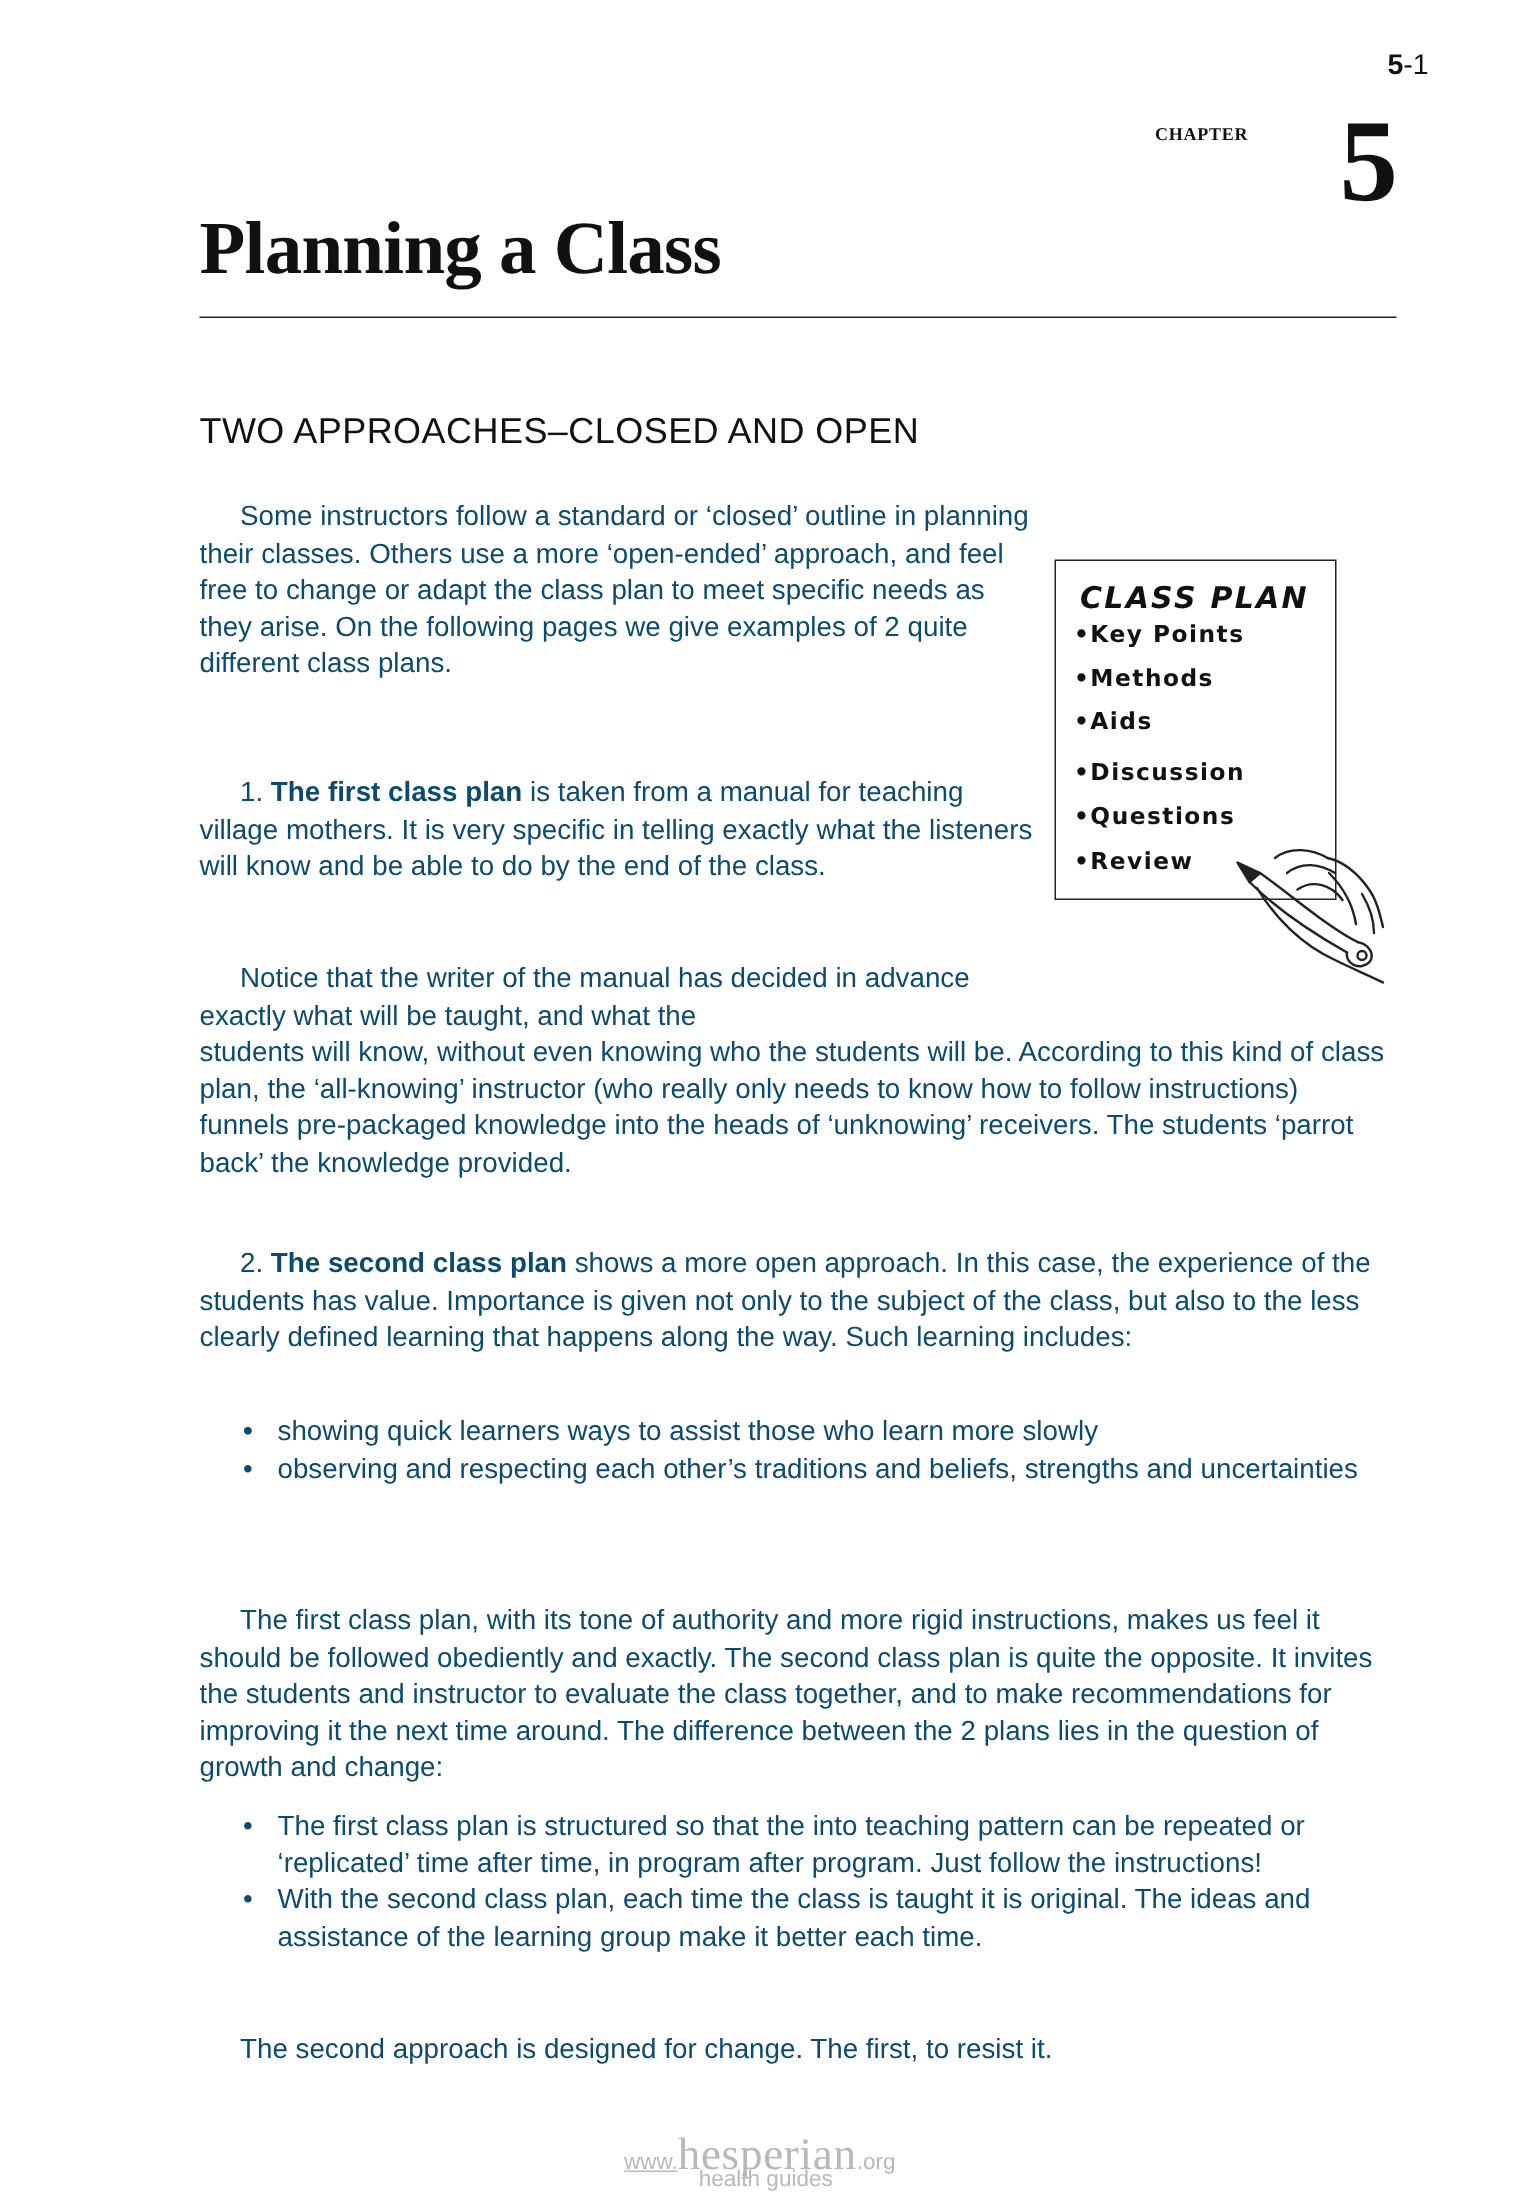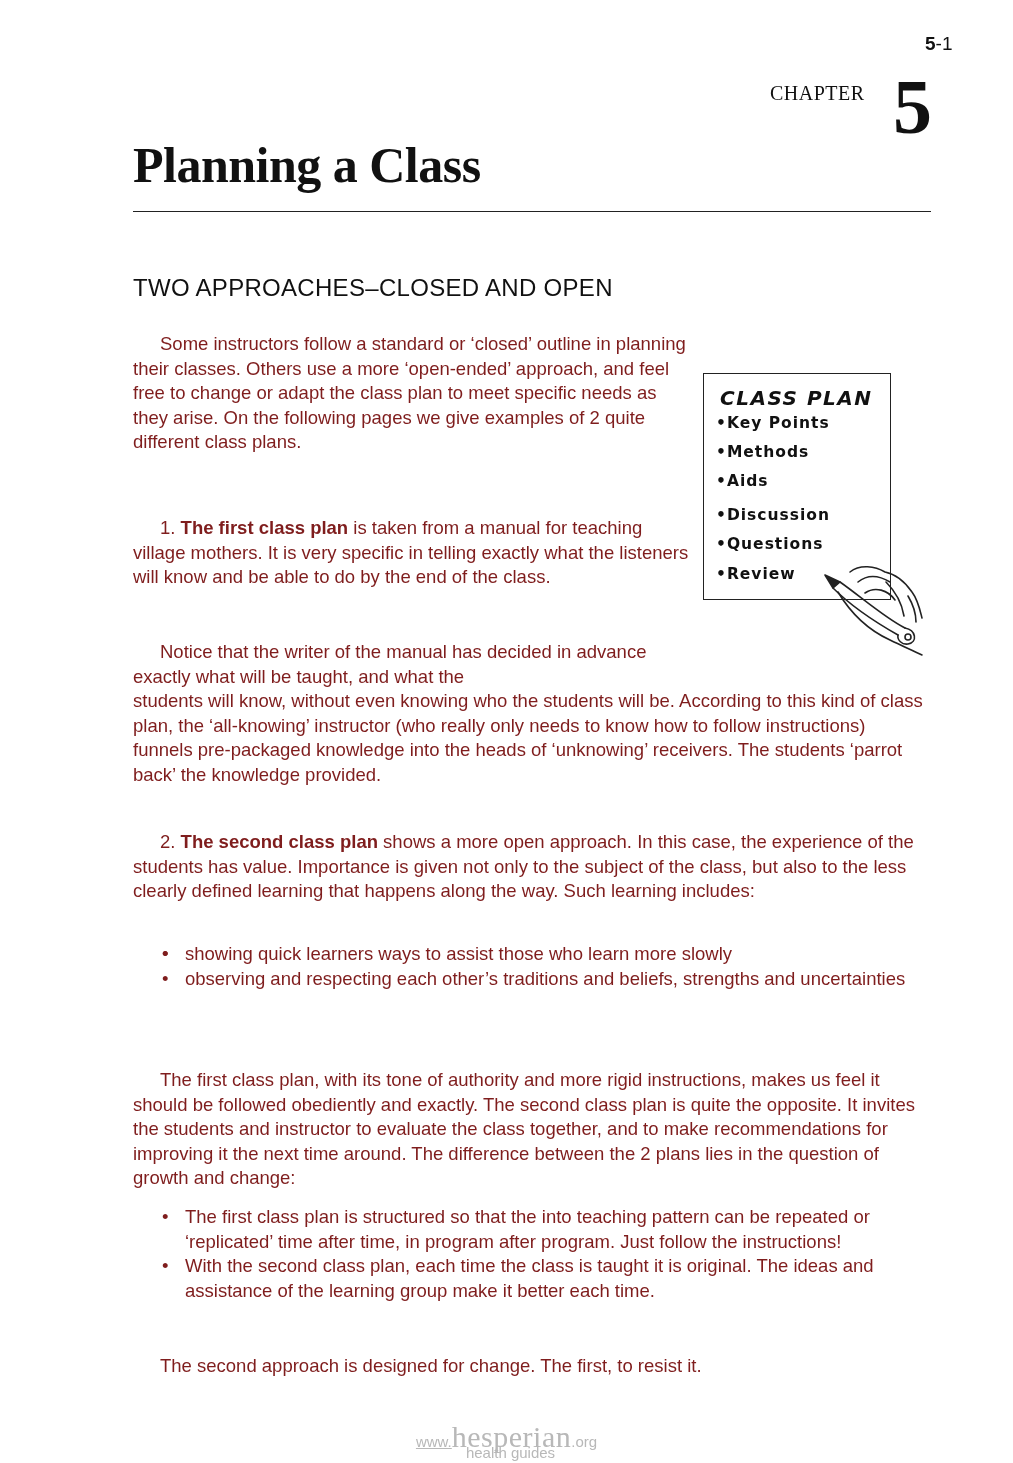--- a/index.html
+++ b/index.html
@@ -1,24 +1,24 @@
 <!DOCTYPE html>
 <html><head>
 <meta charset="utf-8">
 <style>
   html, body { margin: 0; padding: 0; background: #ffffff; }
   body { width: 1013px; height: 1463px; position: relative; overflow: hidden; color: #111; font-family: "Liberation Sans", "DejaVu Sans", sans-serif; }
   .page-num { position: absolute; top: 33px; left: 925px; font-size: 19px; }
   .page-num b { font-weight: bold; }
-  .chapter-label { position: absolute; top: 82px; left: 770px; font-family: "Liberation Serif", serif; font-size: 20px; letter-spacing: 0.5px; }
+  .chapter-label { position: absolute; top: 82px; left: 770px; font-family: "Liberation Serif", serif; font-size: 12px; letter-spacing: 0.5px; font-weight: bold; }
   .chapter-num { position: absolute; top: 68px; left: 893px; font-family: "Liberation Serif", serif; font-weight: bold; font-size: 78px; line-height: 1; }
   .title { position: absolute; top: 138px; left: 133px; font-family: "Liberation Serif", serif; font-weight: bold; font-size: 50px; letter-spacing: -0.5px; line-height: 1.1; margin: 0; }
   .rule { position: absolute; top: 211px; left: 133px; width: 798px; height: 1px; background: #222; }
   .section-heading { position: absolute; top: 274px; left: 133px; font-size: 24px; letter-spacing: 0.3px; margin: 0; font-weight: normal; }
-  .body-text { font-size: 18.5px; line-height: 24.6px; color: #7f1d1d; }
+  .body-text { font-size: 18.5px; line-height: 24.6px; color: #0c4a6e; }
   .para { position: absolute; left: 133px; margin: 0; }
   .para .indent { display: inline-block; width: 27px; }
   .p1 { top: 332px; width: 560px; }
   .p2 { top: 516px; width: 560px; }
   .p3 { top: 640px; width: 790px; }
   .p3 .narrow { display: block; width: 540px; }
   .p4 { top: 830px; width: 790px; }
   .list { position: absolute; left: 160px; margin: 0; padding: 0; list-style: none; width: 760px; }
   .list li { position: relative; padding-left: 25px; }
   .list li .bullet { position: absolute; left: 2px; top: 0; }

